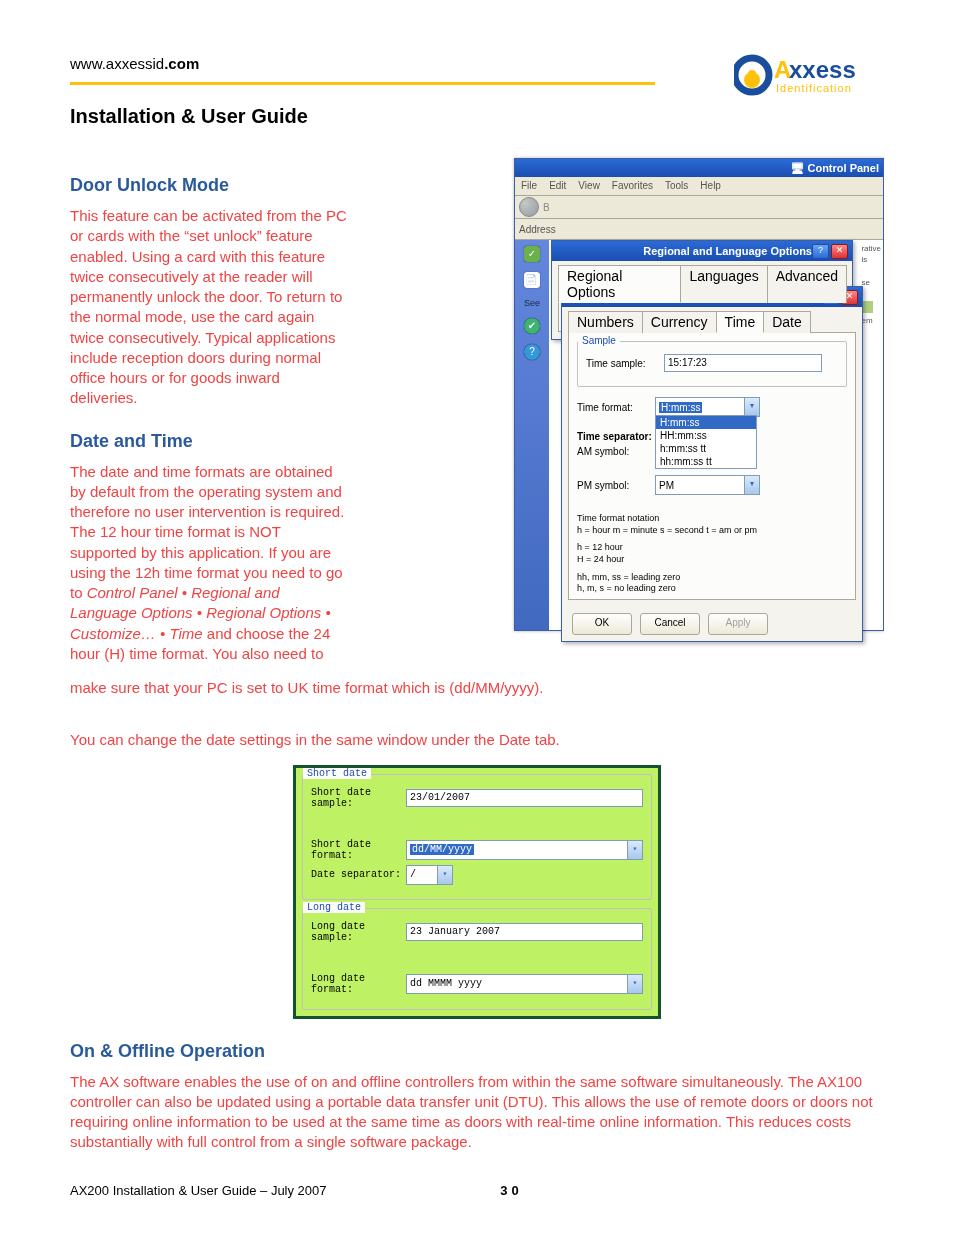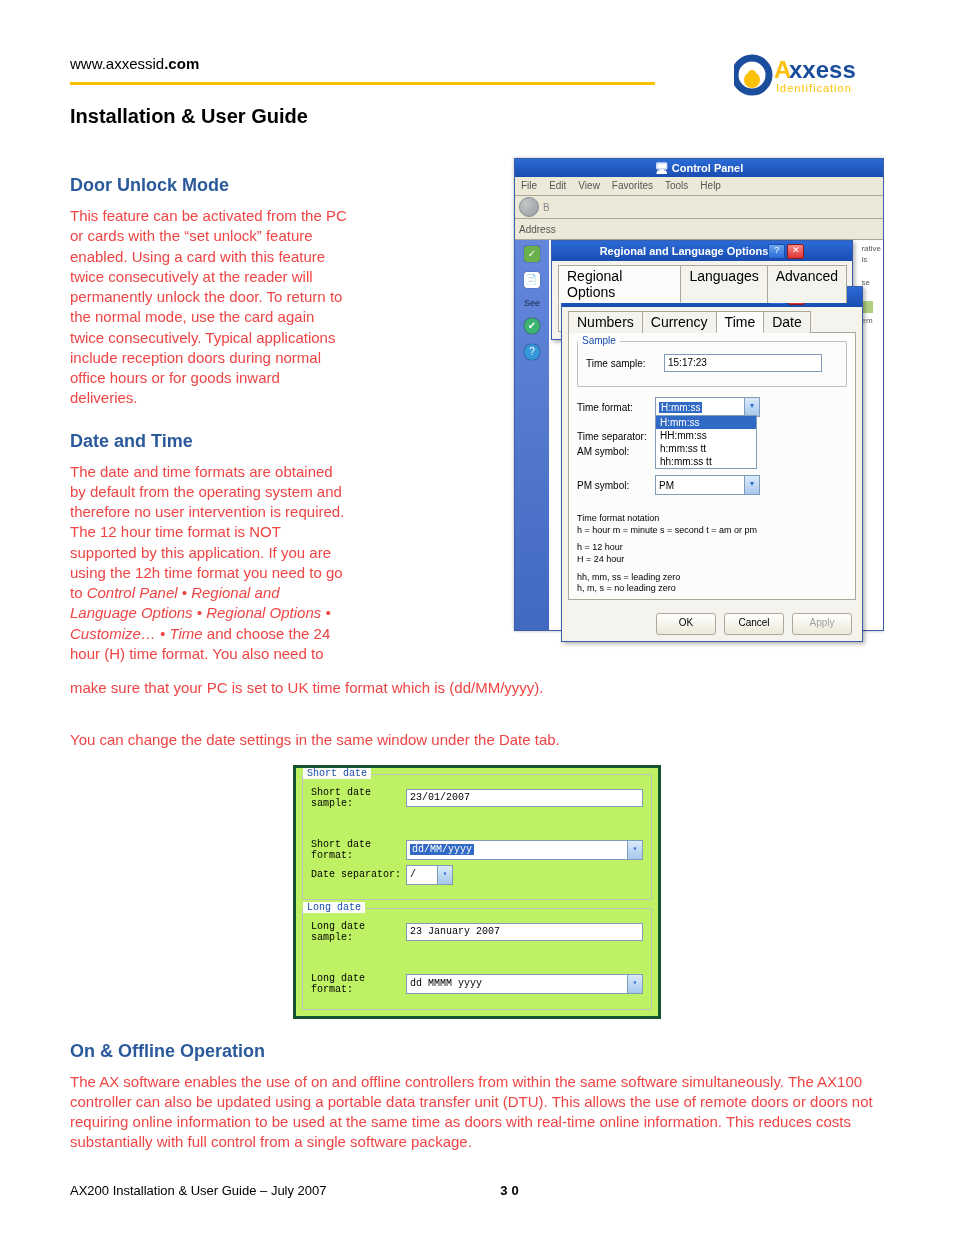--- a/index.html
+++ b/index.html
@@ -86,21 +86,21 @@
   }
   .titlebar {
     background: linear-gradient(to bottom, #2b6bd6, #1a4db0);
     color: #fff;
     height: 18px;
     line-height: 18px;
     padding: 0 4px;
     font-size: 11px;
     display: flex;
     align-items: center;
-    justify-content: center;
+    justify-content: flex-end;
   }
   .titlebar .label { font-weight: bold; white-space: nowrap; overflow:hidden; }
   .titlebar .buttons { display:flex; gap:2px; }
   .tb-btn {
     width: 15px; height: 13px;
     background: linear-gradient(to bottom,#f88,#d33);
     border:1px solid #8a1a1a;
     border-radius:2px;
     font-size:9px; color:#fff; text-align:center; line-height:11px;
   }
@@ -239,21 +239,21 @@
     z-index:10;
   }
   .dropdown-open .opt { padding:1px 4px; }
   .dropdown-open .opt.sel { background:#316ac5; color:#fff;}
 
   .notation {
     font-size:9px; color:#000; line-height:1.3;
     margin-top:18px;
   }
   .dlg-buttons {
-    display:flex; justify-content:flex-end; gap:8px;
+    display:flex; gap:8px;
     padding: 6px 10px;
   }
   .win-button {
     min-width:58px; height:20px;
     border:1px solid #aca899;
     background:linear-gradient(to bottom,#fff,#ece9d8);
     font-size:10px;
     border-radius:3px;
     text-align:center; line-height:18px;
   }
@@ -394,21 +394,21 @@
                       <span class="sel" style="background:#316ac5;color:#fff;padding:0 2px;">H:mm:ss</span>
                       <span class="arrow">▾</span>
                     </div>
                   </div>
                   <div class="dropdown-open" style="left:78px; top:18px; width:100px;">
                     <div class="opt sel">H:mm:ss</div>
                     <div class="opt">HH:mm:ss</div>
                     <div class="opt">h:mm:ss tt</div>
                     <div class="opt">hh:mm:ss tt</div>
                   </div>
-                  <div class="form-row" style="margin-top:14px;">
+                  <div class="form-row" style="margin-top:14px;font-weight:bold;">
                     <label>Time separator:</label>
                   </div>
                   <div class="form-row">
                     <label>AM symbol:</label>
                   </div>
                   <div class="form-row" style="margin-top:18px;">
                     <label>PM symbol:</label>
                     <div class="win-select" style="width:100px;">
                       <span>PM</span>
                       <span class="arrow">▾</span>

